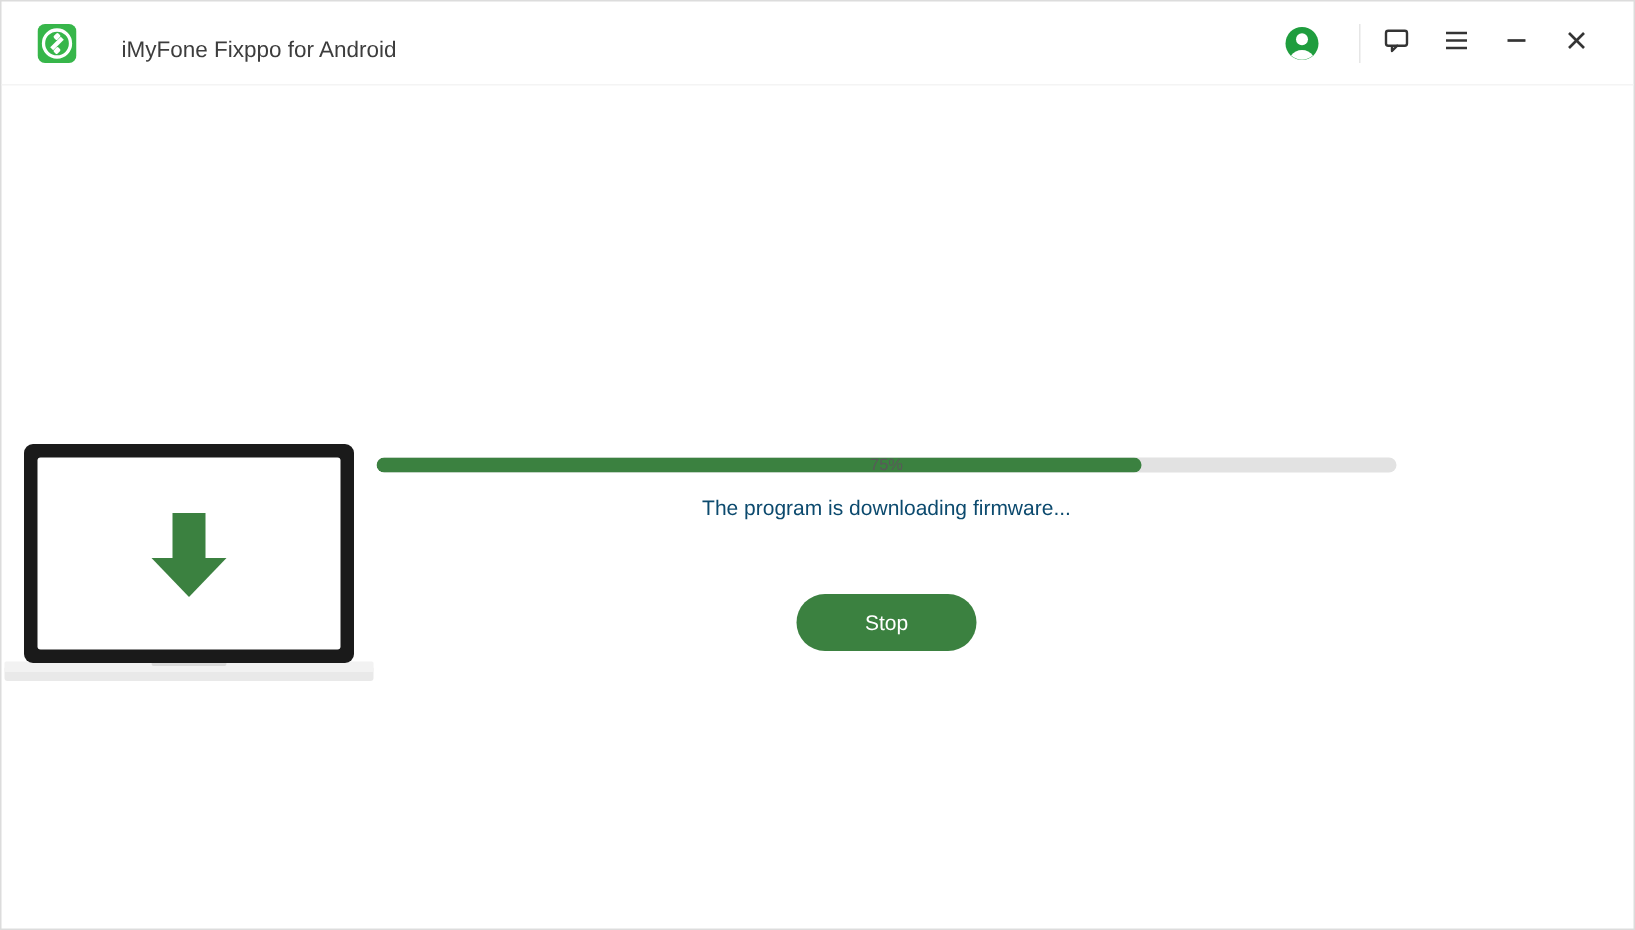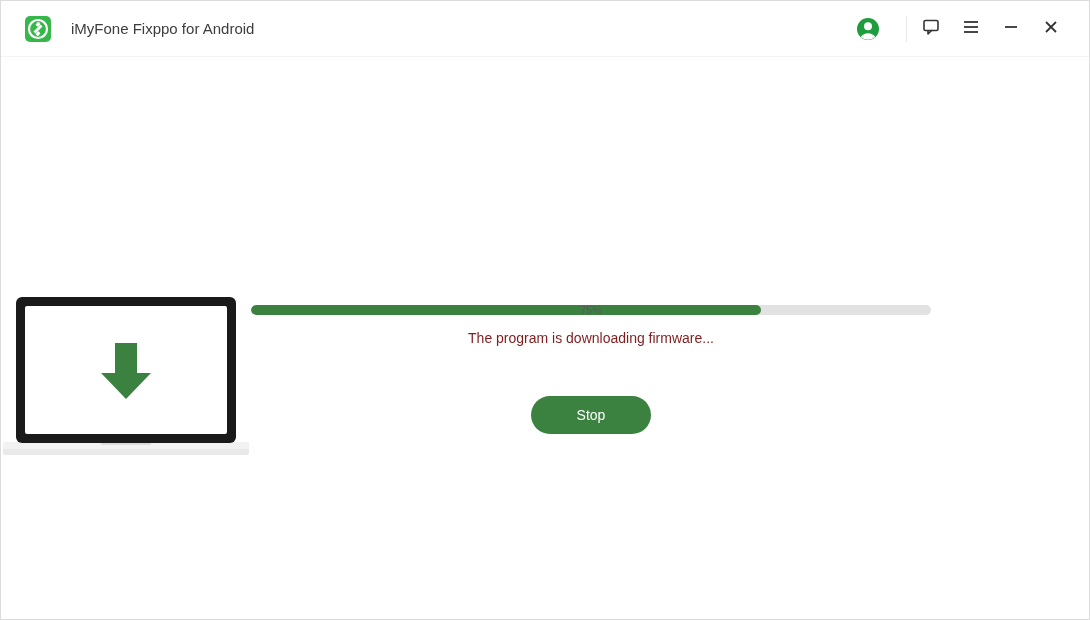--- a/index.html
+++ b/index.html
@@ -29,22 +29,22 @@
     .titlebar {
       height: 56px;
       display: flex;
       align-items: center;
       padding: 0 18px 0 24px;
       border-bottom: 1px solid #f4f4f4;
     }
     
     .titlebar-left {
       display: flex;
-      align-items: center;
-      gap: 20px;
+      align-items: flex-end;
+      gap: 30px;
     }
     
     .app-logo {
       width: 26px;
       height: 26px;
     }
     
     .app-title {
       font-size: 15px;
       color: #3d3d3d;
@@ -120,21 +120,21 @@
     .progress-pct {
       font-size: 11px;
       color: #595959;
       margin-top: -11px;
       z-index: 2;
       position: relative;
     }
     
     .status-text {
       font-size: 14px;
-      color: #7f1d1d;
+      color: #0c4a6e;
       margin-top: 14px;
     }
     
     .stop-button {
       margin-top: 50px;
       width: 120px;
       height: 38px;
       border-radius: 19px;
       background: #3b8140;
       color: #ffffff;

